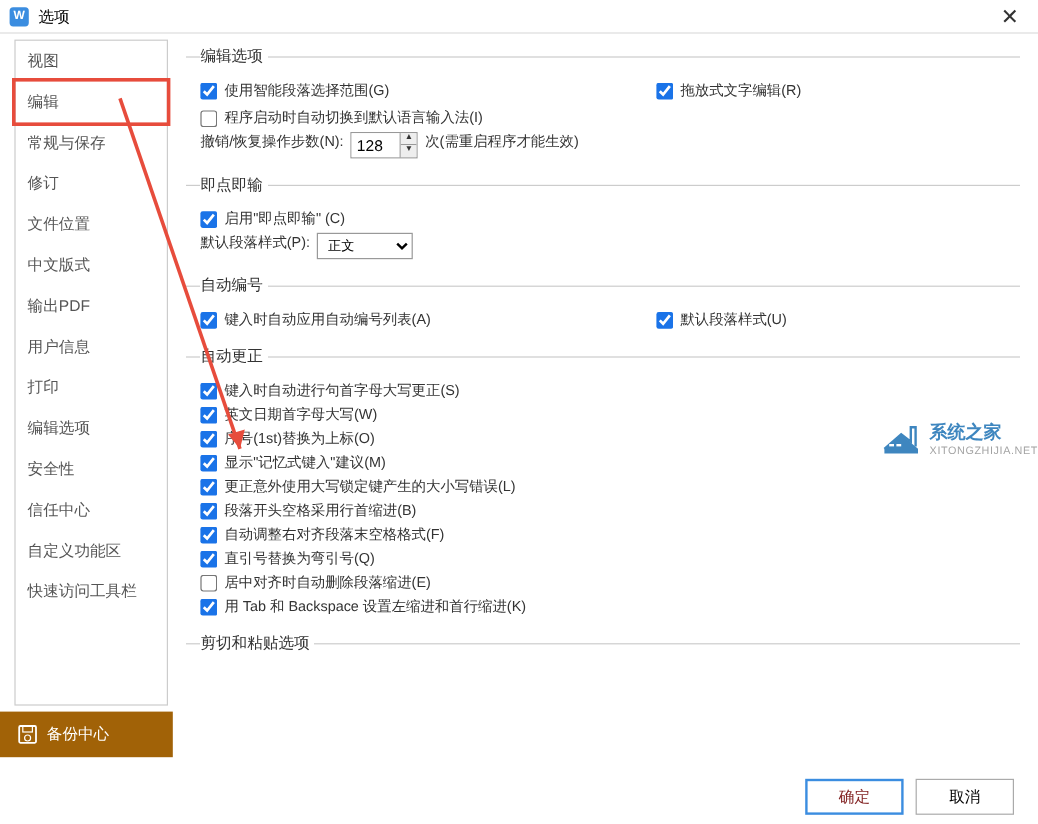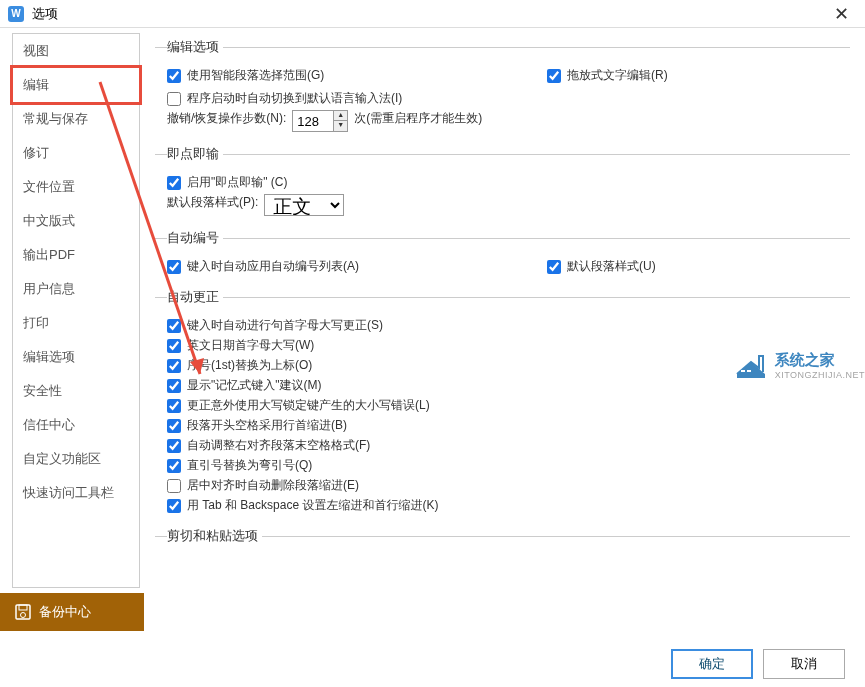--- a/index.html
+++ b/index.html
@@ -21,39 +21,39 @@
     legend { font-size: 13px; color: #333; padding-right: 4px; }
     
     .row { display: flex; align-items: flex-start; margin: 3px 0; min-height: 22px; }
     .checkbox-row { display: flex; align-items: center; margin: 3px 0; }
     .chk { width: 14px; height: 14px; margin-right: 6px; accent-color: #1a73e8; }
     .lbl { font-size: 12px; }
     
     .two-col { display: flex; }
     .col-left { width: 380px; }
     .col-right { }
-    .select { width: 80px; height: 22px; border: 1px solid #999; padding: 0 4px; margin-left: 6px; font-size: 19px; background: #fff; }
+    .select { width: 80px; height: 22px; border: 1px solid #999; padding: 0 4px; margin-left: 6px; font-size: 11px; background: #fff; }
     
     .highlighted-check { border: 3px solid #e74c3c; padding: 1px 4px; display: inline-flex; align-items: center; position: relative; }
     
     .arrow-line { position: absolute; top: 70px; left: 85px; width: 180px; height: 320px; pointer-events: none; z-index: 10; }
     
     .watermark { position: absolute; right: 0px; top: 320px; display: flex; align-items: flex-end; gap: 6px; opacity: 0.9; }
     .watermark-logo { width: 36px; height: 32px; }
     .watermark-text { font-size: 12px; }
     .watermark-text .t1 { color: #2a7ab9; font-weight: bold; font-size: 15px; }
     .watermark-text .t2 { color: #999; font-size: 9px; letter-spacing: 0.5px; }
     
     .footer-area { height: 94px; border-top: 0; }
     .backup-bar { height: 38px; background: #a16207; display: flex; align-items: center; color: #fff; padding: 0 15px; font-size: 13px; cursor: pointer; margin: 0 16px 0 0; width: 144px; }
     .disk-icon { width: 16px; height: 16px; margin-right: 8px; }
     
     .button-row { display: flex; justify-content: flex-end; gap: 10px; padding: 18px 20px 0 0; }
     .btn { width: 82px; height: 30px; border: 1px solid #aaa; background: #fff; font-size: 13px; cursor: pointer; }
-    .btn-primary { border: 2px solid #3b8de0; color: #0c4a6e; }
+    .btn-primary { border: 2px solid #3b8de0; color: #7f1d1d; }
     
     .spinner { display: inline-flex; align-items: center; border: 1px solid #999; height: 22px; margin: 0 6px; }
     .spinner input { width: 40px; height: 20px; border: none; padding: 0 4px; font-size: 13px; outline: none; }
     .spinner-btns { display: flex; flex-direction: column; width: 14px; border-left: 1px solid #999; }
     .spinner-btn { height: 10px; font-size: 7px; line-height: 8px; text-align: center; cursor: pointer; background: #eee; }
     .spinner-btn:first-child { border-bottom: 1px solid #999; }
   </style>
 </head>
 <body>
 

